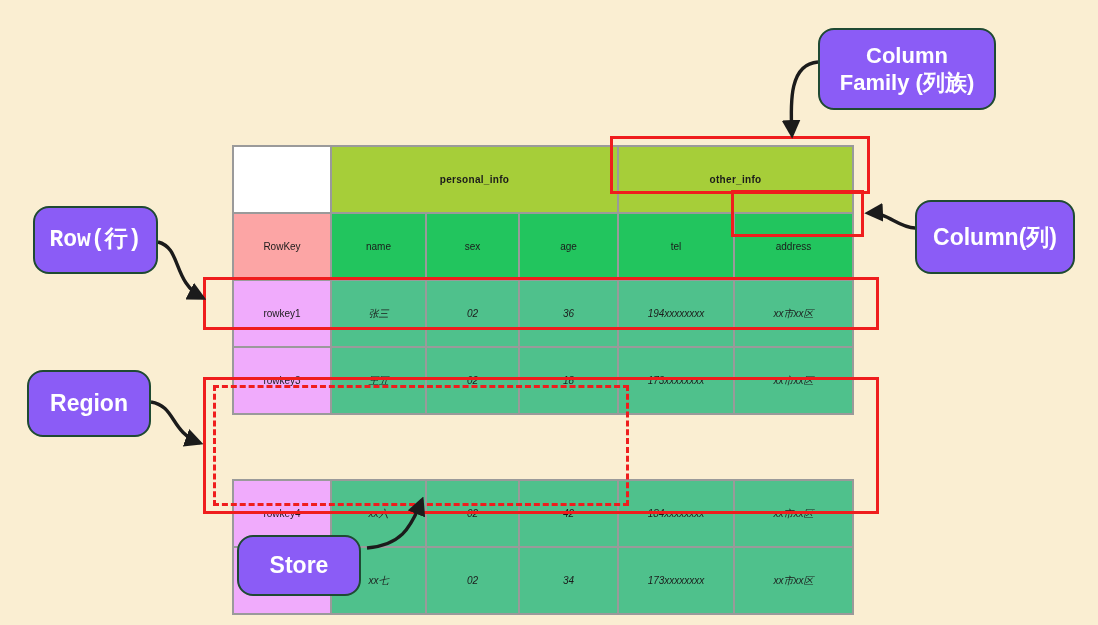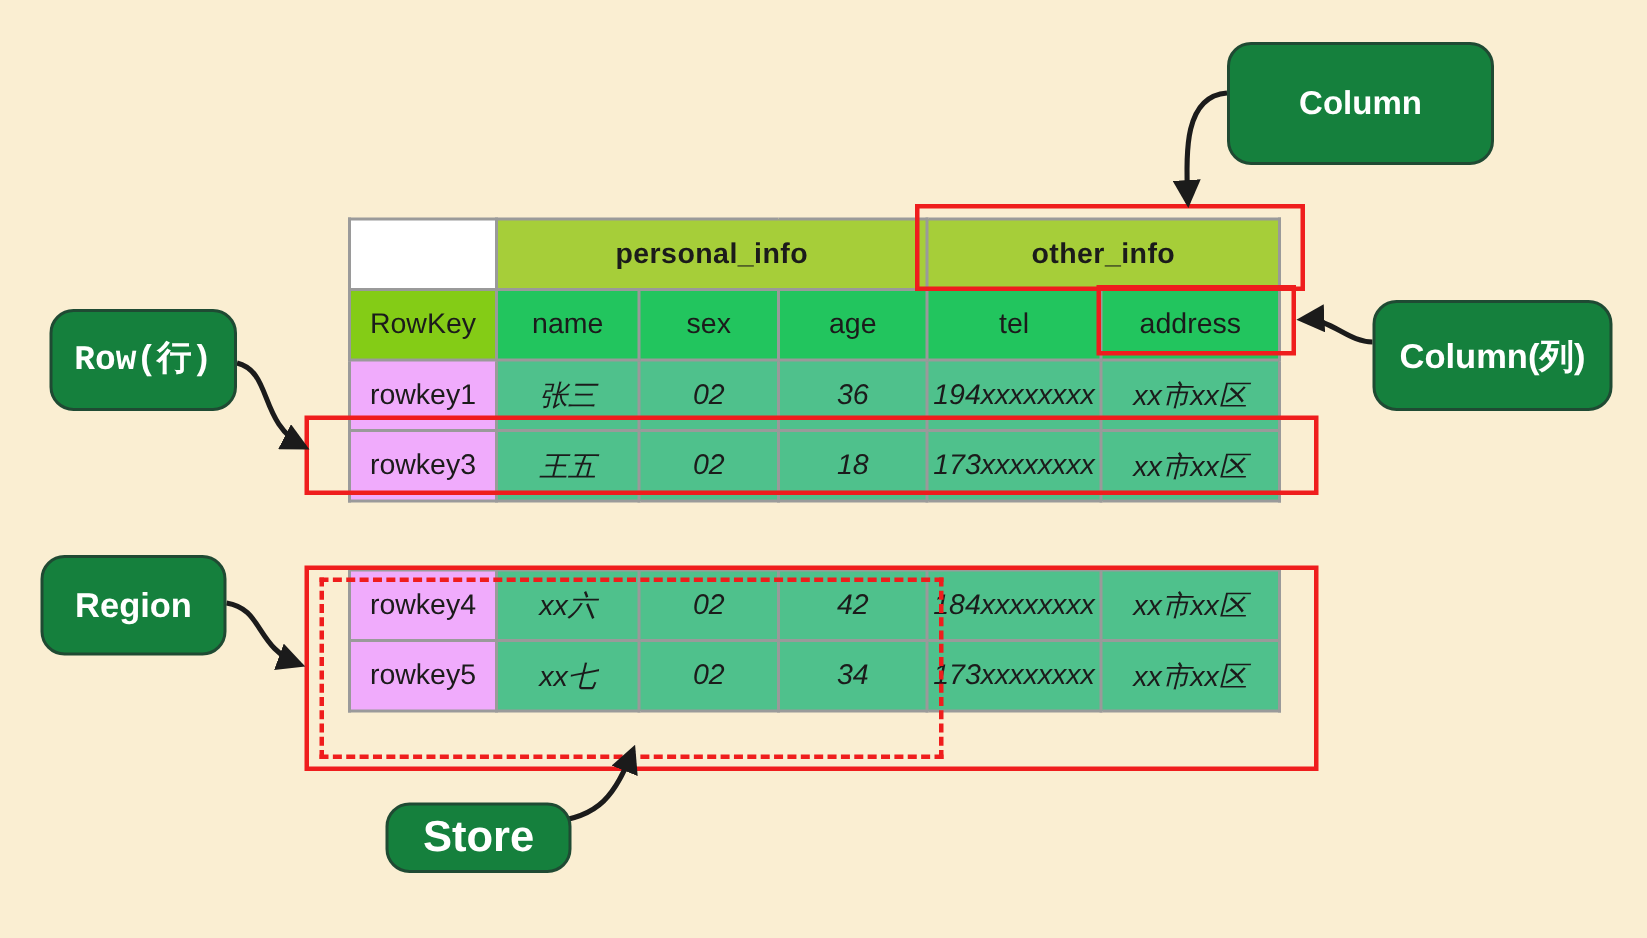--- a/index.html
+++ b/index.html
@@ -27,23 +27,23 @@
     left: 232px;
     top: 145px;
     width: 620px;
     border-collapse: collapse;
     table-layout: fixed;
   }
   .hb-table td {
     border: 2px solid #9a9a9a;
     text-align: center;
     vertical-align: middle;
-    font-size: 19px;
+    font-size: 10px;
     color: #1b1b1b;
-    padding: 0;
+    padding: 10px;
     height: 45px;
     font-family: "Liberation Sans", sans-serif;
   }
   .c-rowkey { width: 98px; }
   .c-name   { width: 95px; }
   .c-sex    { width: 93px; }
   .c-age    { width: 99px; }
   .c-tel    { width: 116px; }
   .c-addr   { width: 119px; }
 
@@ -53,21 +53,21 @@
     color: #ffffff;
     font-size: 19px;
     font-weight: bold;
     letter-spacing: .3px;
   }
   .cell-col {
     background: #22c55e;
     font-size: 15px;
   }
   .cell-rowkeyhdr {
-    background: #84cc16;
+    background: #fca5a5;
     font-size: 15px;
   }
   .cell-rowkey {
     background: #f0abfc;
     font-size: 15px;
   }
   .cell-data {
     background: #4fc18c;
     font-size: 15px;
     font-style: italic;
@@ -76,38 +76,38 @@
   
   .gap-row td {
     border: none;
     background: transparent;
     height: 44px;
   }
 
   
   .lbl {
     position: absolute;
-    background: #15803d;
+    background: #8b5cf6;
     border: 2px solid #1f4a33;
     border-radius: 16px;
     color: #ffffff;
     font-weight: bold;
     display: flex;
     align-items: center;
     justify-content: center;
     text-align: center;
     box-sizing: border-box;
     line-height: 1.25;
     font-family: "Liberation Sans", sans-serif;
   }
   #lbl-cf    { left: 818px; top: 28px;  width: 178px; height: 82px; font-size: 22px; }
   #lbl-row   { left: 33px;  top: 206px; width: 125px; height: 68px; font-size: 23px; font-family: Liberation Mono, monospace; }
   #lbl-col   { left: 915px; top: 200px; width: 160px; height: 74px; font-size: 23px; }
   #lbl-region{ left: 27px;  top: 370px; width: 124px; height: 67px; font-size: 23px; align-items: center; }
-  #lbl-store { left: 257px; top: 535px; width: 124px; height: 47px; font-size: 29px; }
+  #lbl-store { left: 237px; top: 535px; width: 124px; height: 61px; font-size: 23px; }
 
   
   .redbox {
     position: absolute;
     border: 3px solid #ef1d1d;
     box-sizing: border-box;
     pointer-events: none;
   }
   #box-cf     { left: 610px; top: 136px; width: 260px; height: 58px; }
   #box-col    { left: 731px; top: 190px; width: 133px; height: 47px; }
@@ -216,20 +216,21 @@
     <path d="M 818 62 C 790 64 790 100 792 135" fill="none" stroke="#1b1b1b" stroke-width="3.4" marker-end="url(#ah)"></path>
     <path d="M 158 242 C 182 248 172 282 203 298" fill="none" stroke="#1b1b1b" stroke-width="3.4" marker-end="url(#ah)"></path>
     <path d="M 915 228 C 898 228 888 212 868 213" fill="none" stroke="#1b1b1b" stroke-width="3.4" marker-end="url(#ah)"></path>
     <path d="M 151 402 C 176 406 170 432 200 443" fill="none" stroke="#1b1b1b" stroke-width="3.4" marker-end="url(#ah)"></path>
     <path d="M 367 548 C 400 545 410 530 422 500" fill="none" stroke="#1b1b1b" stroke-width="3.4" marker-end="url(#ah)"></path>
   </svg>
 
   <div class="lbl" id="lbl-cf">
     <span>
       <span>Column</span><br>
+      <span>Family (列族)</span>
     </span>
   </div>
   <div class="lbl" id="lbl-row">
     <span>Row(行)</span>
   </div>
   <div class="lbl" id="lbl-col">
     <span>Column(列)</span>
   </div>
   <div class="lbl" id="lbl-region">
     <span>Region</span>

